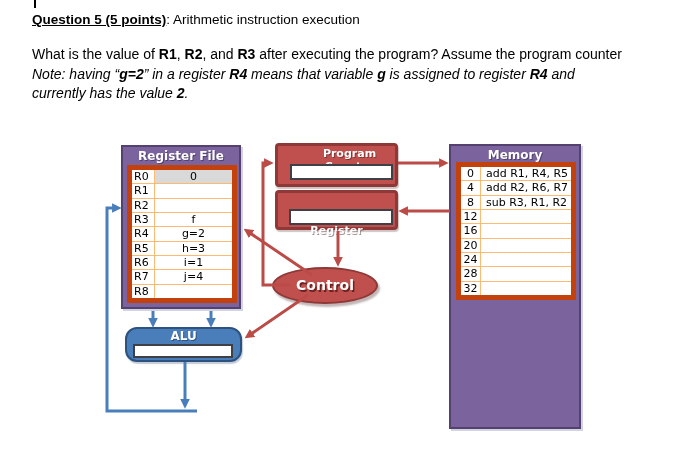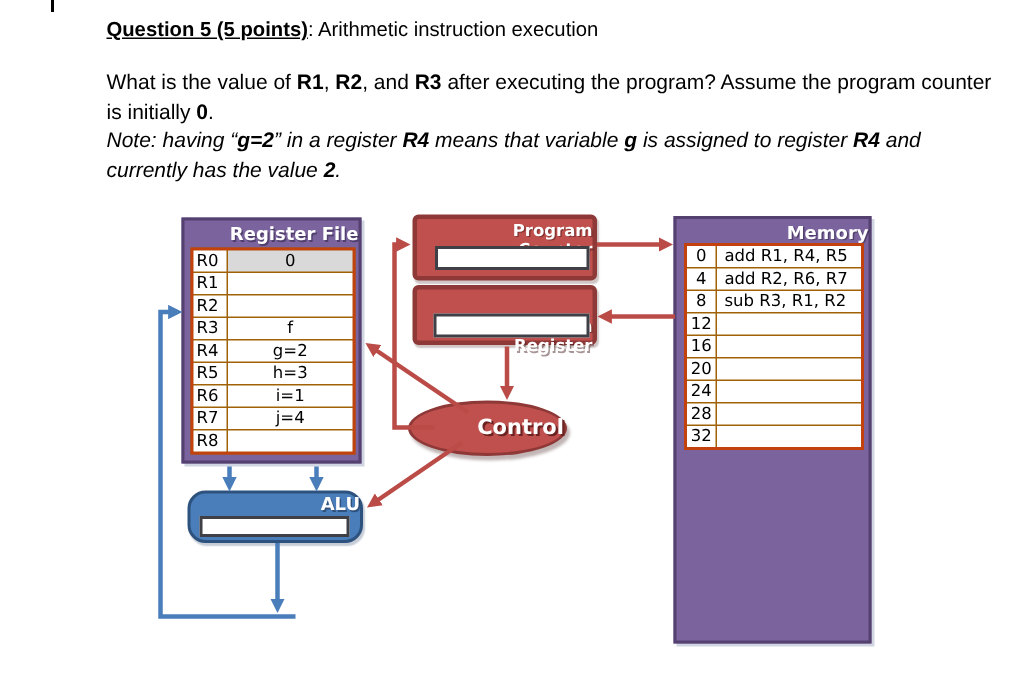--- a/index.html
+++ b/index.html
@@ -6,39 +6,39 @@
     --purple:#7b639e; --purple-border:#554170; --red:#c0504d; --red-border:#8e3837;
     --blue:#4a7ebb; --blue-border:#2e527e; --grey-cell:#d9d9d9; --ink:#000000;
   }
   *{box-sizing:border-box; margin:0; padding:0;}
   html,body{background:#ffffff;}
   #canvas{
     position:relative; width:682px; height:456px; background:#fff; overflow:hidden;
     font-family:"DejaVu Sans", sans-serif; color:var(--ink);
   }
   
-  .qtext{ font-family:"Liberation Sans", sans-serif; font-size:14px; color:#000;margin-left:39px;}
+  .qtext{ font-family:"Liberation Sans", sans-serif; font-size:14px; color:#000;}
   #stray-mark{position:absolute; left:34px; top:0; width:2px; height:8px; background:#000;}
   #heading{position:absolute; left:32px; top:12px; font-size:13.5px;}
   #heading .hb{font-weight:bold; text-decoration:underline;}
   #body-text{position:absolute; left:32px; top:45px; line-height:19.5px; width:635px;}
   #body-text .b{font-weight:bold;}
   .note-line{font-style:italic;}
   .note-line .b{font-weight:bold;}
   
   .pbox{position:absolute; background:var(--purple); border:2px solid var(--purple-border);
         box-shadow:2px 2px 0 rgba(170,178,200,.55);}
   .rbox{position:absolute; background:var(--red); border:3px solid var(--red-border); border-radius:4px;
         box-shadow:1px 2px 1px rgba(120,90,90,.35);}
-  .box-title{display:block; text-align:right; color:#fff; font-weight:bold;
+  .box-title{display:block; text-align:center; color:#fff; font-weight:bold;
              text-shadow:1px 1px 0 rgba(60,20,20,.45);}
   .ptitle{text-shadow:1px 1px 0 rgba(40,30,60,.5);}
   .slot{position:absolute; background:#fff; border:2px solid #3f3f46;}
   
-  .dtable{position:absolute; border:2px solid #c2410c; background:#a16207; display:grid; grid-gap:1px;}
+  .dtable{position:absolute; border:5px solid #c2410c; background:#fdba74; display:grid; grid-gap:1px;}
   .dtable .cell{background:#fff; font-size:11px; line-height:14.2px; white-space:nowrap; overflow:hidden;}
   .dtable .lab{padding-left:2px;}
   .dtable .addr{text-align:center;}
   .dtable .val{text-align:center;}
   .dtable .ins{text-align:left; padding-left:5px;}
   .dtable .grey{background:var(--grey-cell);}
   #rf-table{left:127px; top:165px; width:110px; height:138px; grid-template-columns:22px 1fr;}
   #mem-table{left:456px; top:162px; width:120px; height:138px; grid-template-columns:19px 1fr;}
   
   #register-file{left:121px; top:145px; width:120px; height:164px;}
@@ -70,21 +70,20 @@
 <div id="canvas">
 
   <div id="stray-mark"></div>
 
   <div id="heading" class="qtext">
     <span class="hb">Question 5 (5 points)</span><span>: Arithmetic instruction execution</span>
   </div>
 
   <div id="body-text" class="qtext">
     <div><span>What is the value of </span><span class="b">R1</span><span>, </span><span class="b">R2</span><span>, and </span><span class="b">R3</span><span> after executing the program? Assume the program counter</span></div>
-    <div><span>is initially </span><span class="b">0</span><span>.</span></div>
     <div class="note-line"><span>Note: having “</span><span class="b">g=2</span><span>” in a register </span><span class="b">R4</span><span> means that variable </span><span class="b">g</span><span> is assigned to register </span><span class="b">R4</span><span> and</span></div>
     <div class="note-line"><span>currently has the value </span><span class="b">2</span><span>.</span></div>
   </div>
 
   <div id="register-file" class="pbox layer">
     <span class="box-title ptitle">Register File</span>
   </div>
   <div id="rf-table" class="dtable layer">
     <div class="cell lab">R0</div>
       <div class="cell val grey">0</div>

